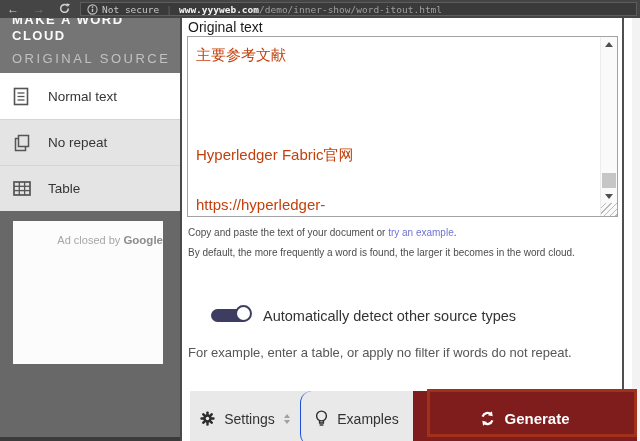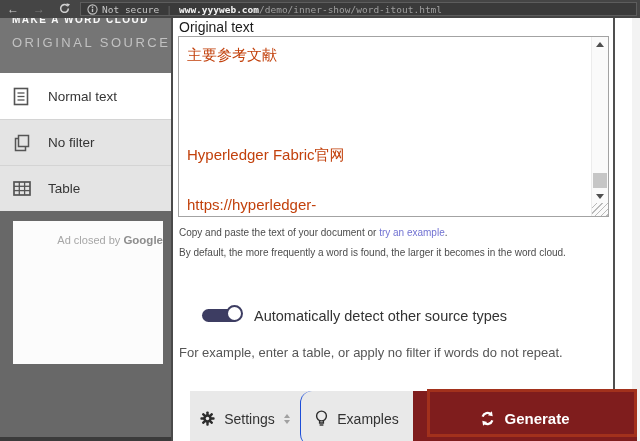--- a/index.html
+++ b/index.html
@@ -15,33 +15,33 @@
   .address-bar { flex:1; height:14px; margin:2px 3px 2px 4px; background:#3a3a3a; border:1px solid #5d5d5d; display:flex; align-items:center; padding:0 6px; font-family:"DejaVu Sans Mono","Liberation Mono",monospace; font-size:9.5px; white-space:nowrap; overflow:hidden; }
   .info-icon { display:inline-flex; margin-right:4px; padding-top:1px; }
   .sec-label { color:#c6c6c6; }
   .addr-sep { color:#6a6a6a; margin:0 7px; }
   .url-domain { color:#f2f2f2; font-weight:bold; }
   .url-path { color:#9f9f9f; }
 
   
   .sidebar { position:absolute; left:0; top:18px; width:188px; height:423px; background:#676767; }
   .sidebar-header { height:55px; background:#757575; overflow:hidden; padding:0 0 0 12px; }
-  .sidebar-title { margin-top:-6px; width:160px; color:#fafafa; font-size:10px; font-weight:bold; letter-spacing:1.5px; line-height:16px; }
+  .sidebar-title { margin-top:-6px; width:160px; color:#fafafa; font-size:13px; font-weight:bold; letter-spacing:1.5px; line-height:16px; }
   .sidebar-subtitle { margin-top:7px; color:#c2c2c2; font-size:13px; letter-spacing:2.5px; }
   .sidebar-item { height:46px; background:#e4e4e4; border-top:1px solid #d4d4d4; display:flex; align-items:center; padding-left:13px; }
   .sidebar-item.selected { background:#ffffff; border-top:none; }
   .sidebar-item .icon-cell { width:35px; display:flex; align-items:center; }
   .sidebar-item .item-label { font-size:13.5px; color:#353535; }
   .ad-area { position:absolute; left:0; top:193px; width:188px; bottom:4px; background:#686868; }
   .ad-box { position:absolute; left:13px; top:10px; width:150px; height:143px; background:#fcfcfc; text-align:right; padding-top:13px; font-size:11px; color:#a6a6a6; }
   .ad-brand { color:#8d8d8d; font-weight:bold; font-size:11.5px; }
   .sidebar-bottom-strip { position:absolute; left:0; bottom:0; width:188px; height:4px; background:#3b3b3b; }
 
   
-  .main-panel { position:absolute; left:171px; top:18px; width:444px; height:423px; background:#fff; border-left:2px solid #4a4a4a; border-right:2px solid #4f4f4f; }
+  .main-panel { position:absolute; left:180px; top:18px; width:444px; height:423px; background:#fff; border-left:2px solid #4a4a4a; border-right:2px solid #4f4f4f; }
   .right-gutter { position:absolute; left:632px; top:18px; width:8px; height:423px; background:#f3f3f3; }
 
   .ta-label { position:absolute; left:6px; top:1px; font-size:14px; color:#1b1b1b; }
   .textarea-mock { position:absolute; left:5px; top:18px; width:431px; height:181px; border:1px solid #a3a3a3; background:#fff; }
   .ta-text { position:absolute; left:0; top:0; right:17px; bottom:0; padding:5px 8px; font-size:15px; line-height:25px; color:#c2410c; white-space:pre-wrap; overflow-wrap:break-word; overflow:hidden; }
   .ta-scrollbar { position:absolute; right:0; top:0; bottom:0; width:17px; background:#fafafa; border-left:1px solid #ececec; display:flex; flex-direction:column; }
   .sb-arrow { height:14px; display:flex; align-items:center; justify-content:center; }
   .tri-up { width:0; height:0; border-left:4px solid transparent; border-right:4px solid transparent; border-bottom:5px solid #4f4f4f; }
   .tri-down { width:0; height:0; border-left:4px solid transparent; border-right:4px solid transparent; border-top:5px solid #4f4f4f; }
   .sb-track { flex:1; position:relative; }
@@ -119,21 +119,21 @@
       <span class="item-label">Normal text</span>
     </div>
 
     <div class="sidebar-item">
       <span class="icon-cell">
         <svg width="18" height="18" viewBox="0 0 18 18">
             <rect x="5.5" y="1.5" width="10" height="11" fill="none" stroke="#555" stroke-width="1.5"></rect>
             <path d="M5.5 4.5 H2.5 V16.5 H12.5 V12.5" fill="none" stroke="#555" stroke-width="1.5"></path>
           </svg>
       </span>
-      <span class="item-label">No filter</span>
+      <span class="item-label">No repeat</span>
     </div>
 
     <div class="sidebar-item">
       <span class="icon-cell">
         <svg width="18" height="15" viewBox="0 0 18 15">
             <rect x="1" y="1" width="16" height="13" fill="none" stroke="#555" stroke-width="1.7"></rect>
             <line x1="1" y1="5.3" x2="17" y2="5.3" stroke="#555" stroke-width="1.3"></line>
             <line x1="1" y1="9.6" x2="17" y2="9.6" stroke="#555" stroke-width="1.3"></line>
             <line x1="6.3" y1="1" x2="6.3" y2="14" stroke="#555" stroke-width="1.3"></line>
             <line x1="11.6" y1="1" x2="11.6" y2="14" stroke="#555" stroke-width="1.3"></line>

